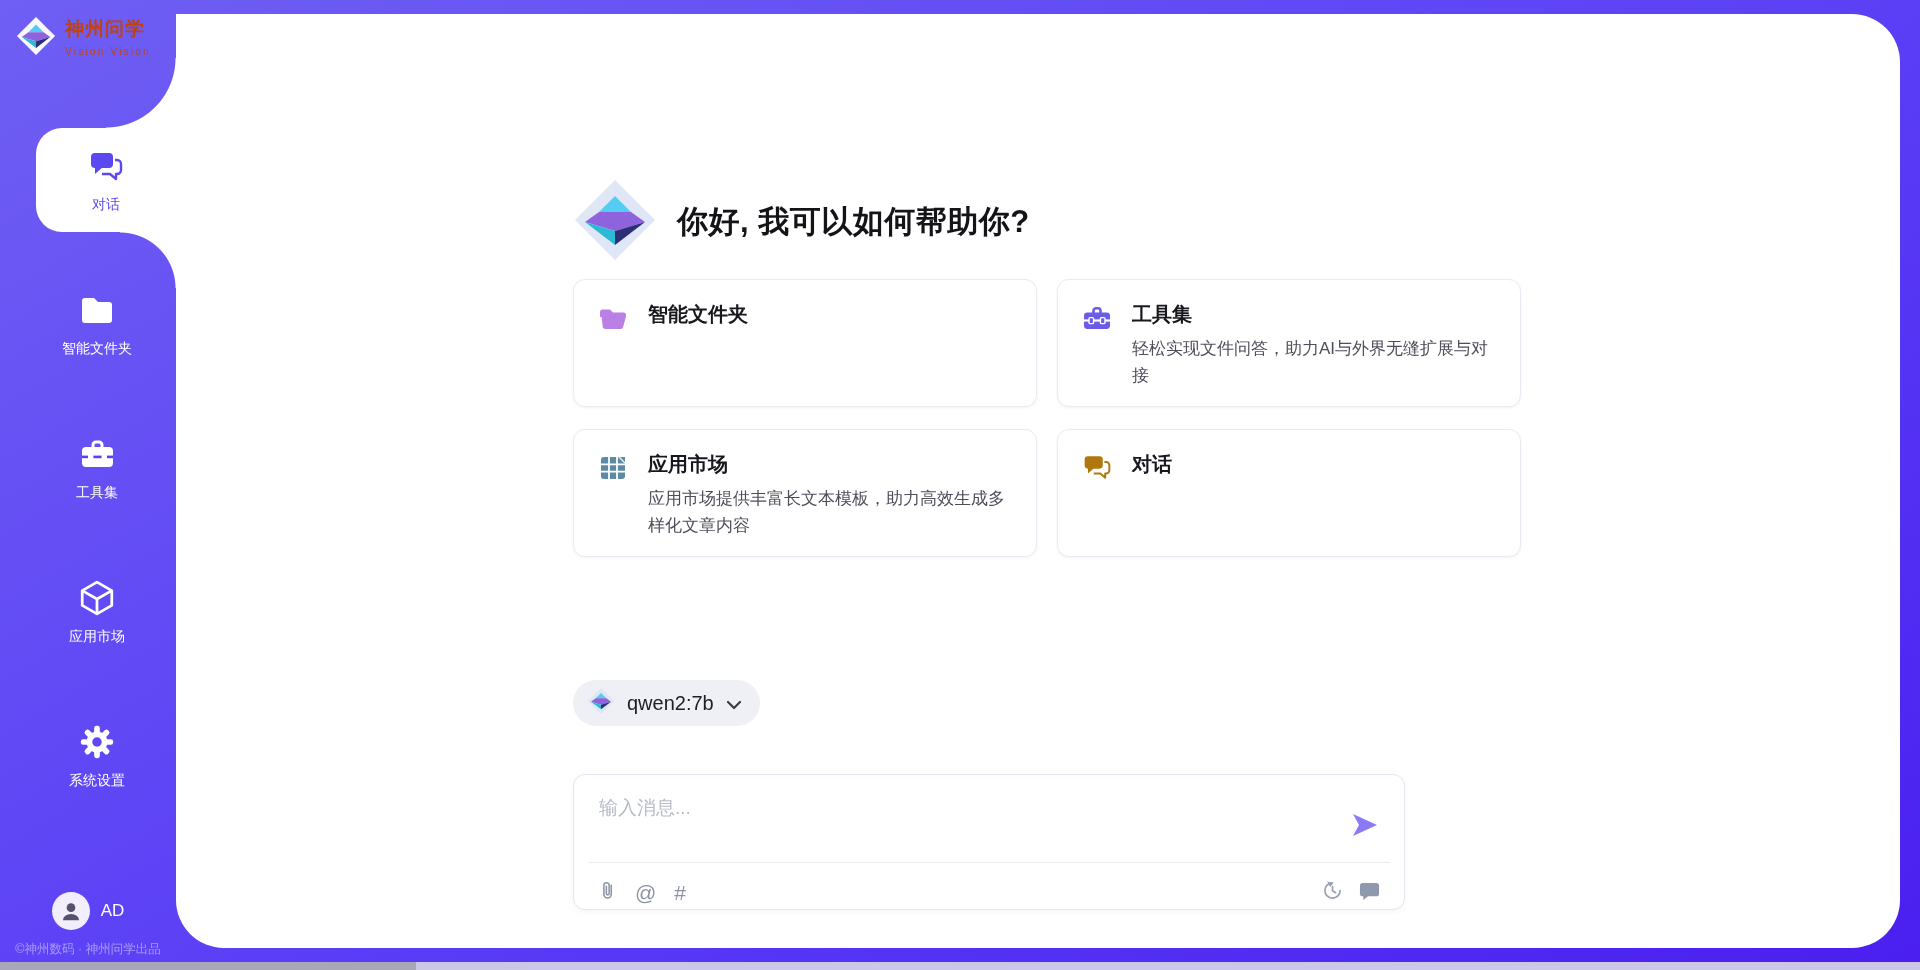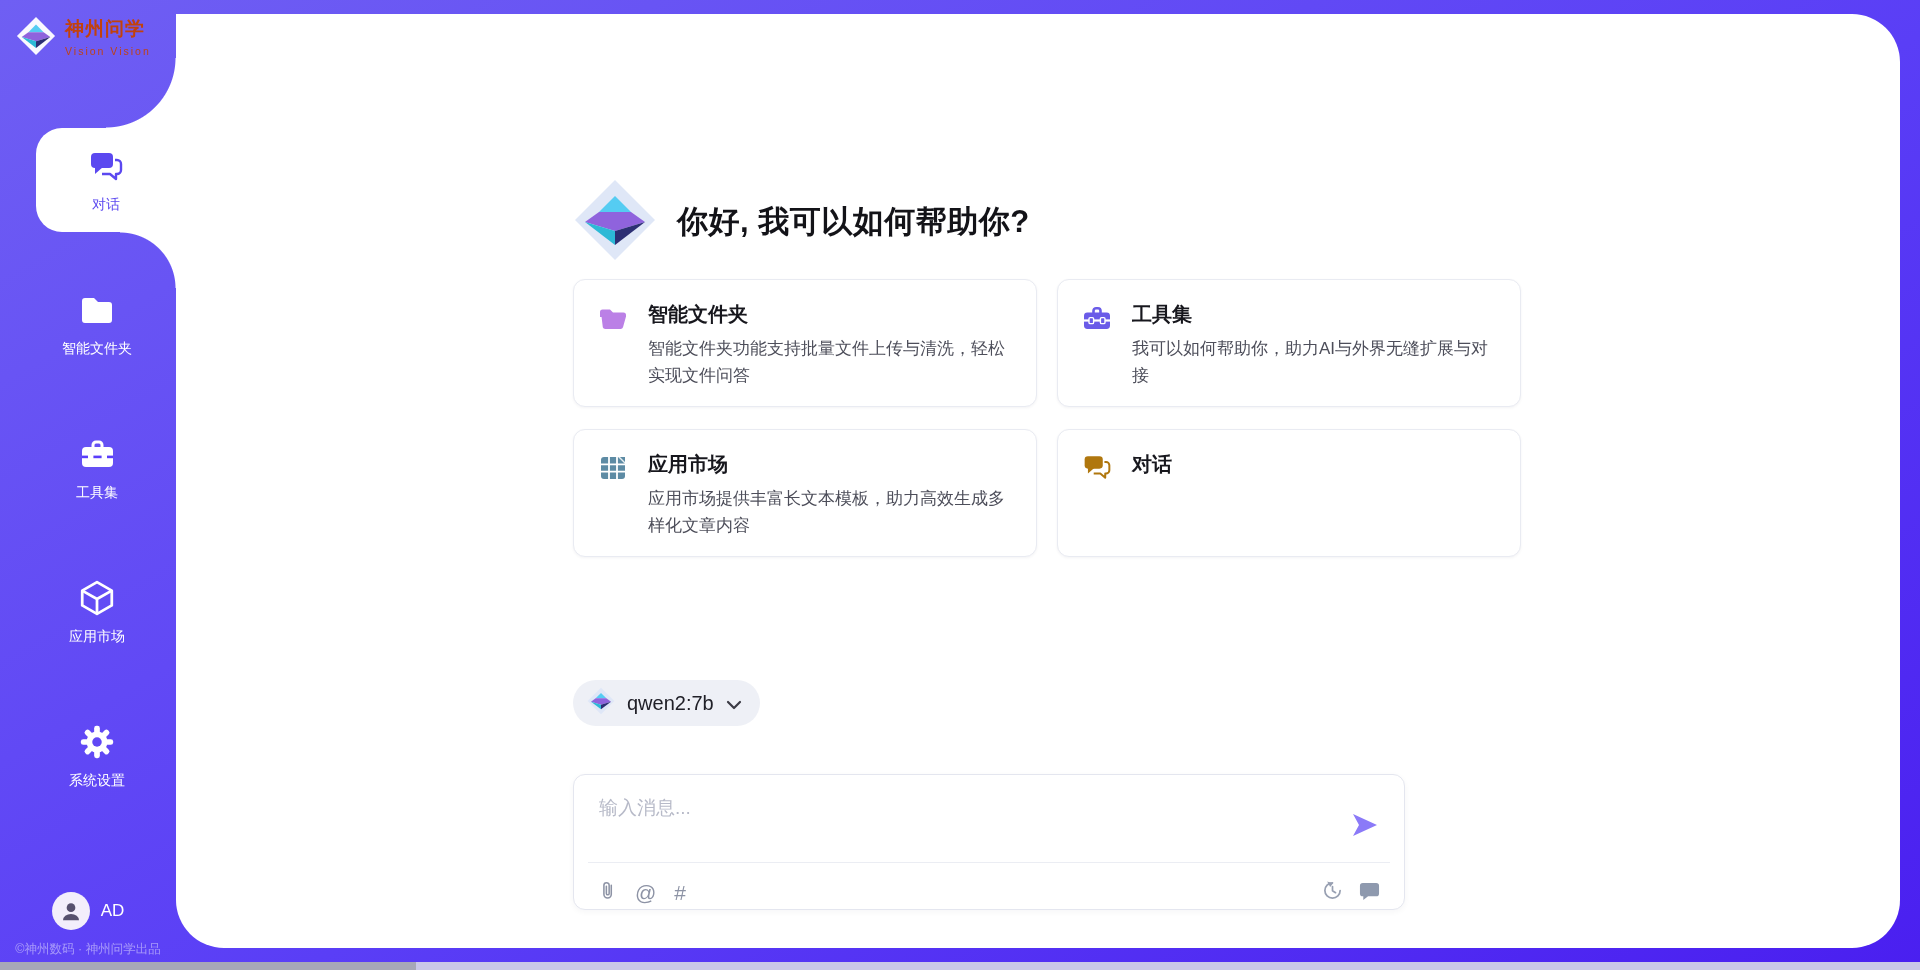--- a/index.html
+++ b/index.html
@@ -197,37 +197,36 @@
 
     <div class="card">
       <span class="cicon">
         <svg width="30" height="30" viewBox="0 0 30 28">
           <path d="M2 8 a2.5 2.5 0 0 1 2.5 -2.5 H12 l3 3 h10.5 A2.5 2.5 0 0 1 28 11 v2 H2 z" fill="#bb80e6"></path>
           <path d="M3.5 12.5 H28 L25 23.3 a2.5 2.5 0 0 1 -2.4 1.8 H7.2 a2.5 2.5 0 0 1 -2.4 -1.8 z" fill="#bb80e6"></path>
         </svg>
       </span>
       <div class="cbody">
         <div class="ctitle">智能文件夹</div>
-        <div class="cdesc">智能文件夹功能支持批量文件上传与清洗，轻松实现文件问答</div>
       </div>
     </div>
 
     <div class="card">
       <span class="cicon">
         <svg width="30" height="30" viewBox="0 0 30 28">
           <path d="M11.5 9 V6.8 a2.6 2.6 0 0 1 2.6 -2.6 h1.8 a2.6 2.6 0 0 1 2.6 2.6 V9" fill="none" stroke="#6a5be8" stroke-width="2.6"></path>
           <rect x="2" y="8.5" width="26" height="16.5" rx="3.4" fill="#6a5be8"></rect>
           <rect x="2" y="15.4" width="26" height="2.2" fill="#fff"></rect>
           <rect x="7" y="13.6" width="4.6" height="6" rx="1.2" fill="#6a5be8" stroke="#fff" stroke-width="1.4"></rect>
           <rect x="18.4" y="13.6" width="4.6" height="6" rx="1.2" fill="#6a5be8" stroke="#fff" stroke-width="1.4"></rect>
         </svg>
       </span>
       <div class="cbody">
         <div class="ctitle">工具集</div>
-        <div class="cdesc">我可以如何帮助你，助力AI与外界无缝扩展与对接</div>
+        <div class="cdesc">轻松实现文件问答，助力AI与外界无缝扩展与对接</div>
       </div>
     </div>
 
     <div class="card">
       <span class="cicon">
         <svg width="30" height="30" viewBox="0 0 30 30">
           <rect x="3" y="4" width="24" height="22" rx="3" fill="#5d8ba4"></rect>
           <g stroke="#fff" stroke-width="1.8">
             <line x1="11" y1="4" x2="11" y2="26"></line>
             <line x1="19" y1="4" x2="19" y2="26"></line>

